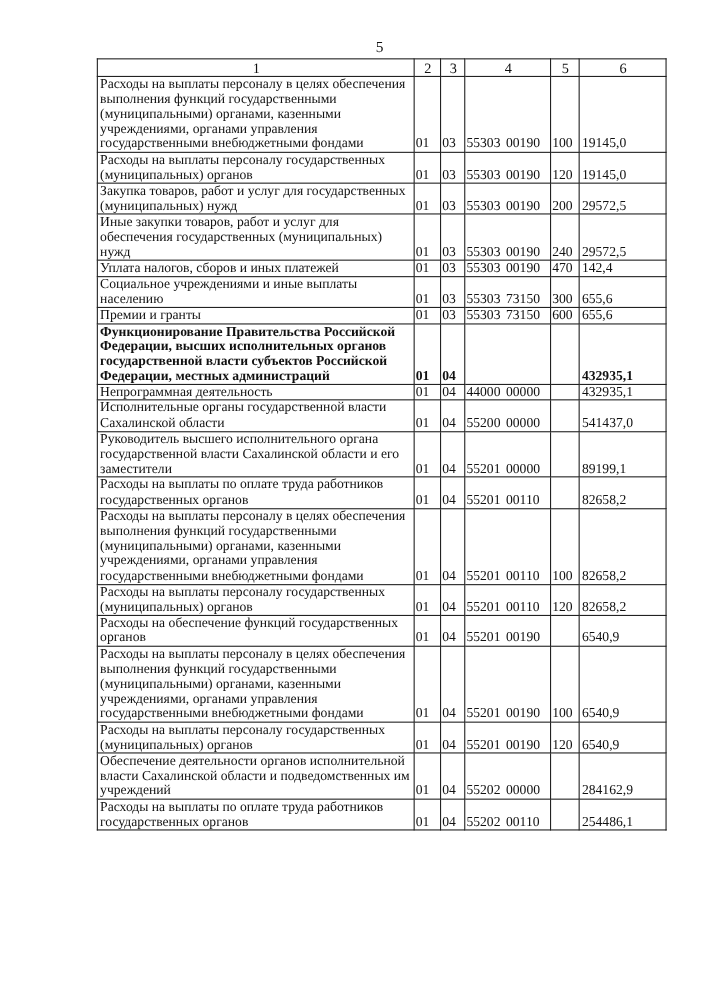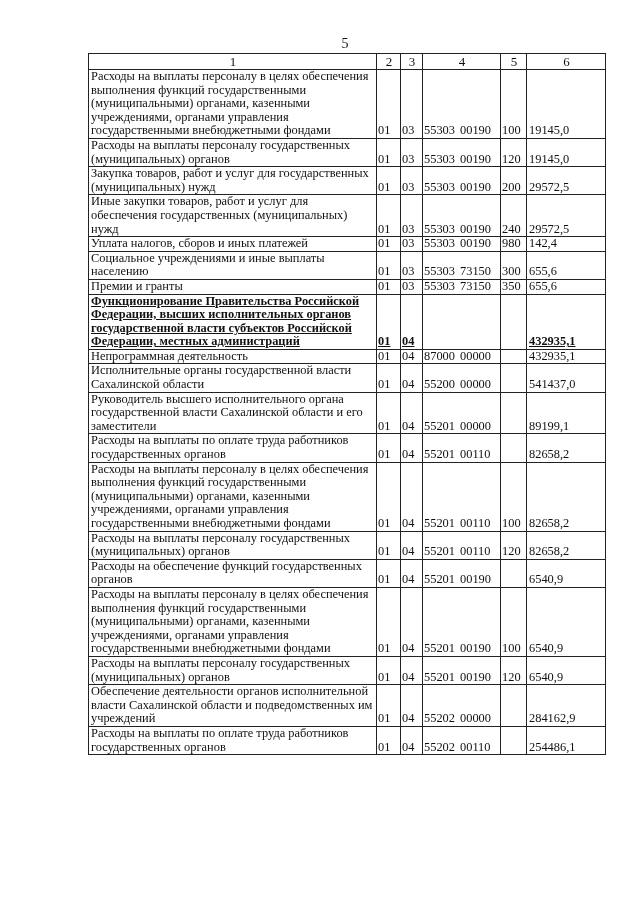--- a/index.html
+++ b/index.html
@@ -10,21 +10,21 @@
   table { position:absolute; left:88px; top:53px; border-collapse:collapse;
           table-layout:fixed; width:517px; }
   col.c1 { width:288px; } col.c2 { width:24px; } col.c3 { width:22px; }
   col.c4 { width:78px; } col.c5 { width:26px; } col.c6 { width:79px; }
   td, th { border:1.3px solid #222; font-size:12.4px; line-height:13.6px;
            padding:0 1px 0 2px; vertical-align:bottom; font-weight:normal; }
   th { text-align:center; vertical-align:middle; height:15px; font-size:13px; }
   td.name { text-align:left; }
   td.code { text-align:left; white-space:nowrap; padding-left:1px; }
   td.amt { text-align:left; white-space:nowrap; padding-right:0; }
-  tr.bold td { font-weight:bold;text-decoration:underline; }
+  tr.bold td { font-weight:bold; }
   .sep { display:inline-block; width:5px; }
 </style>
 </head>
 <body>
 
 <div class="page-number">5</div>
 
 <table>
   <colgroup>
     <col class="c1">
@@ -75,52 +75,52 @@
         <td class="code">03</td>
         <td class="code"><span>55303</span><span class="sep"></span><span>00190</span></td>
         <td class="code">240</td>
         <td class="amt">29572,5</td>
       </tr>
       <tr>
         <td class="name">Уплата налогов, сборов и иных платежей</td>
         <td class="code">01</td>
         <td class="code">03</td>
         <td class="code"><span>55303</span><span class="sep"></span><span>00190</span></td>
-        <td class="code">980</td>
+        <td class="code">470</td>
         <td class="amt">142,4</td>
       </tr>
       <tr>
         <td class="name">Социальное учреждениями и иные выплаты населению</td>
         <td class="code">01</td>
         <td class="code">03</td>
         <td class="code"><span>55303</span><span class="sep"></span><span>73150</span></td>
         <td class="code">300</td>
         <td class="amt">655,6</td>
       </tr>
       <tr>
         <td class="name">Премии и гранты</td>
         <td class="code">01</td>
         <td class="code">03</td>
         <td class="code"><span>55303</span><span class="sep"></span><span>73150</span></td>
-        <td class="code">350</td>
+        <td class="code">600</td>
         <td class="amt">655,6</td>
       </tr>
       <tr class="bold">
         <td class="name">Функционирование Правительства Российской Федерации, высших исполнительных органов государственной власти субъектов Российской Федерации, местных администраций</td>
         <td class="code">01</td>
         <td class="code">04</td>
         <td class="code"><span></span><span class="sep"></span><span></span></td>
         <td class="code"></td>
         <td class="amt">432935,1</td>
       </tr>
       <tr>
         <td class="name">Непрограммная деятельность</td>
         <td class="code">01</td>
         <td class="code">04</td>
-        <td class="code"><span>87000</span><span class="sep"></span><span>00000</span></td>
+        <td class="code"><span>44000</span><span class="sep"></span><span>00000</span></td>
         <td class="code"></td>
         <td class="amt">432935,1</td>
       </tr>
       <tr>
         <td class="name">Исполнительные органы государственной власти Сахалинской области</td>
         <td class="code">01</td>
         <td class="code">04</td>
         <td class="code"><span>55200</span><span class="sep"></span><span>00000</span></td>
         <td class="code"></td>
         <td class="amt">541437,0</td>

